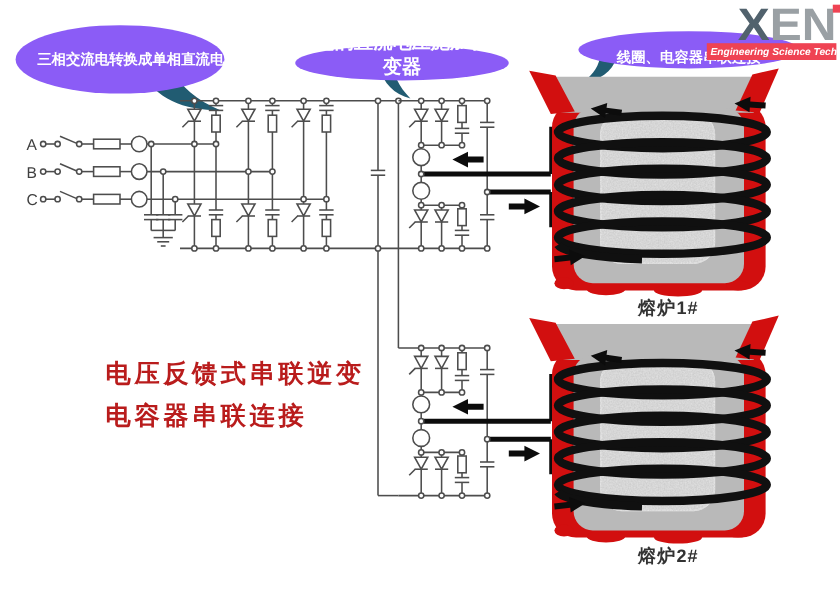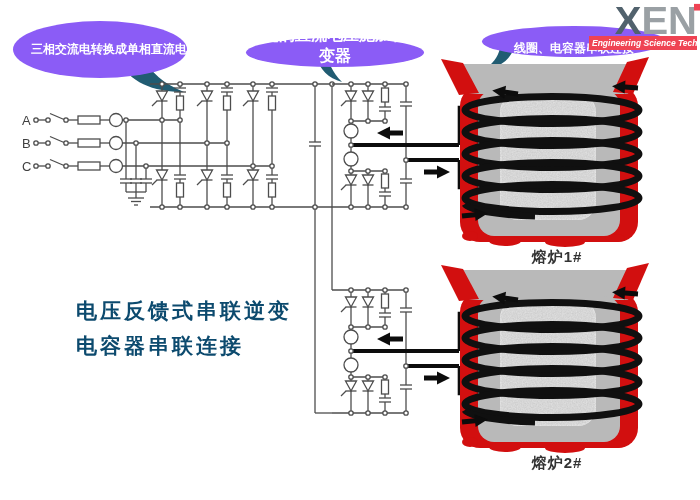--- a/index.html
+++ b/index.html
@@ -29,21 +29,21 @@
   #bubble3 { left:482px; top:26px; width:184px; height:31px; font-size:12px; z-index:1; }
 
   .logo { position:absolute; left:589px; top:2px; width:108px; z-index:3; text-align:right; }
   .logo-letters { position:relative; display:inline-block; font-size:40px; font-weight:bold; line-height:0.95;
                   letter-spacing:0; transform:scaleY(0.95); }
   .lx { color:#51626d; } .le { color:#9aa0a4; } .ln2 { color:#9aa0a4; }
   .logo-dot { position:absolute; width:7px; height:7px; background:#ef4353; right:-4px; top:1px; }
   .logo-banner { background:#ef4353; color:#fff; font-size:8.5px; font-weight:bold; font-style:italic;
                  padding:2px 3px; margin-top:-4px; white-space:nowrap; }
 
-  .caption { position:absolute; left:76px; top:297px; font-size:21px; font-weight:bold; color:#0c4a6e;
+  .caption { position:absolute; left:88px; top:297px; font-size:21px; font-weight:bold; color:#b91c1c;
              letter-spacing:3px; z-index:2; }
   .caption div { height:25px; margin-bottom:10px; }
 </style>
 </head>
 <body>
 
 <div class="stage">
 
 <svg width="700" height="500" viewBox="0 0 700 500">
   <defs>

